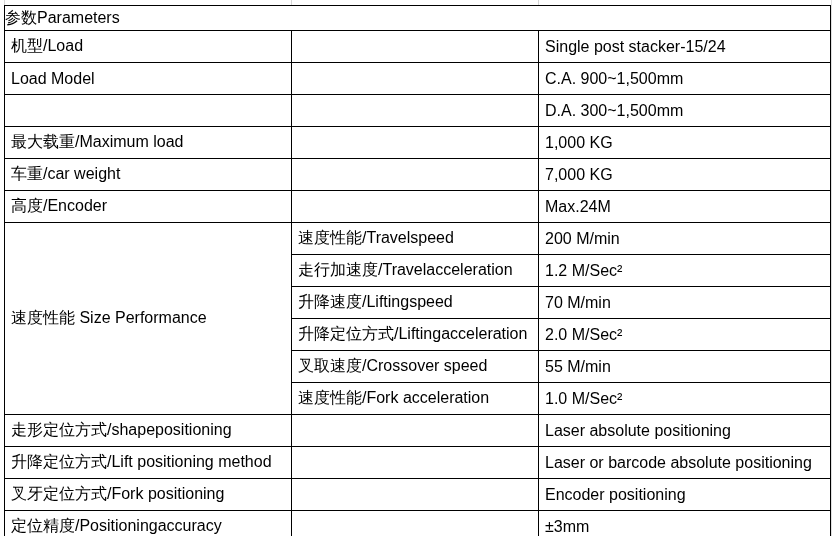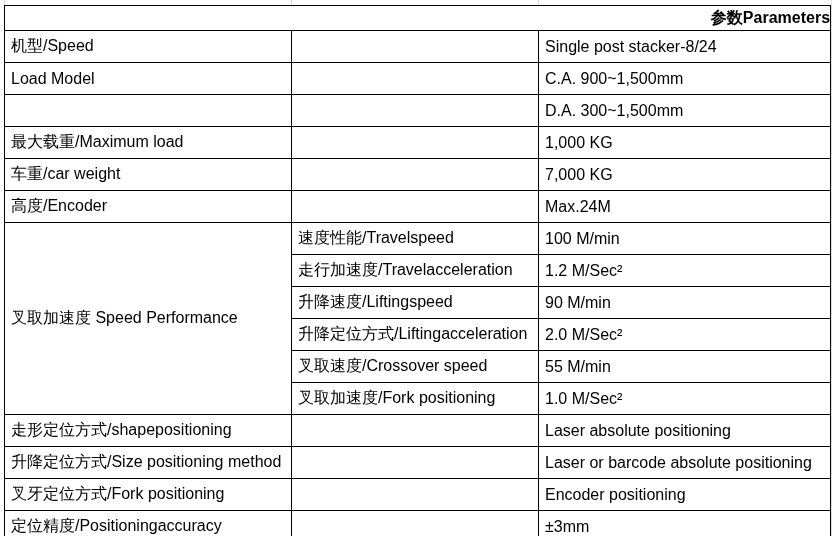--- a/index.html
+++ b/index.html
@@ -29,23 +29,22 @@
     border: 1.5px solid #000000;
     padding: 0 0 0 6px;
     height: 31px;
     vertical-align: middle;
     white-space: nowrap;
     overflow: hidden;
     background: #ffffff;
   }
   table.params td.header-cell {
     height: 24px;
-    text-align: right;
+    text-align: left;
     padding: 0;
-    font-weight: bold;
   }
   
   .gridline {
     position: absolute;
     width: 1px;
     background: #d6d6d6;
   }
   .gl-top { top: 0; height: 5px; }
   .gl-bottom { top: 528px; height: 8px; }
   .gl-right-full { top: 0; height: 536px; background: #e0e0e0; }
@@ -68,23 +67,23 @@
       <col style="width:247px">
       <col style="width:292px">
     </colgroup>
 
     <tbody>
         <tr>
       <td class="header-cell" colspan="3">参数Parameters</td>
     </tr>
 
     <tr>
-      <td>机型/Speed</td>
+      <td>机型/Load</td>
       <td></td>
-      <td>Single post stacker-8/24</td>
+      <td>Single post stacker-15/24</td>
     </tr>
     <tr>
       <td>Load Model</td>
       <td></td>
       <td>C.A. 900~1,500mm</td>
     </tr>
     <tr>
       <td></td>
       <td></td>
       <td>D.A. 300~1,500mm</td>
@@ -99,52 +98,52 @@
       <td></td>
       <td>7,000 KG</td>
     </tr>
     <tr>
       <td>高度/Encoder</td>
       <td></td>
       <td>Max.24M</td>
     </tr>
 
     <tr>
-      <td rowspan="6">叉取加速度 Speed Performance</td>
+      <td rowspan="6">速度性能 Size Performance</td>
       <td>速度性能/Travelspeed</td>
-      <td>100 M/min</td>
+      <td>200 M/min</td>
     </tr>
     <tr>
       <td>走行加速度/Travelacceleration</td>
       <td>1.2 M/Sec²</td>
     </tr>
     <tr>
       <td>升降速度/Liftingspeed</td>
-      <td>90 M/min</td>
+      <td>70 M/min</td>
     </tr>
     <tr>
       <td>升降定位方式/Liftingacceleration</td>
       <td>2.0 M/Sec²</td>
     </tr>
     <tr>
       <td>叉取速度/Crossover speed</td>
       <td>55 M/min</td>
     </tr>
     <tr>
-      <td>叉取加速度/Fork positioning</td>
+      <td>速度性能/Fork acceleration</td>
       <td>1.0 M/Sec²</td>
     </tr>
 
     <tr>
       <td>走形定位方式/shapepositioning</td>
       <td></td>
       <td>Laser absolute positioning</td>
     </tr>
     <tr>
-      <td>升降定位方式/Size positioning method</td>
+      <td>升降定位方式/Lift positioning method</td>
       <td></td>
       <td>Laser or barcode absolute positioning</td>
     </tr>
     <tr>
       <td>叉牙定位方式/Fork positioning</td>
       <td></td>
       <td>Encoder positioning</td>
     </tr>
     <tr>
       <td>定位精度/Positioningaccuracy</td>

